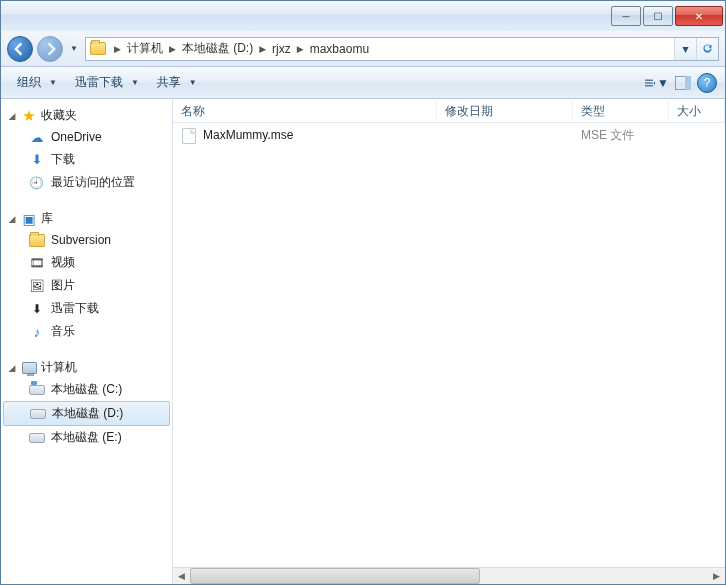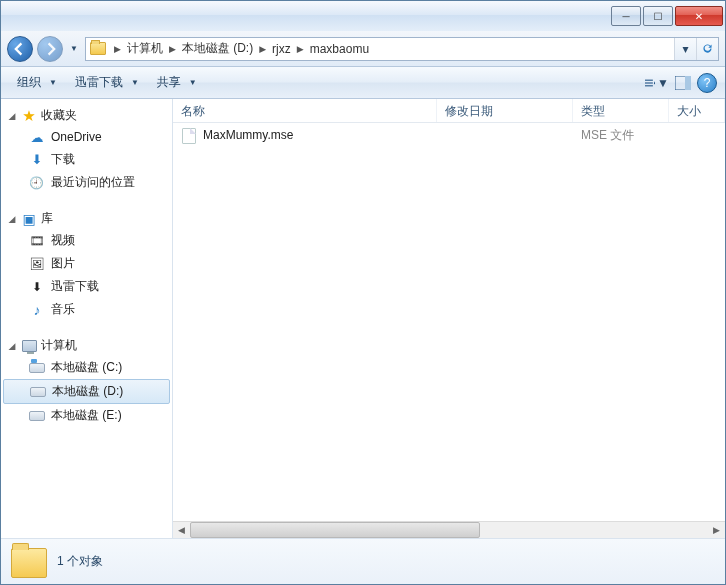--- a/index.html
+++ b/index.html
@@ -197,20 +197,26 @@
           </div>
       </div>
 
       <div class="side-group">
         <div class="side-header">
           <span class="expander">◢</span>
           <span class="side-icon lib-ico">▣</span>
           <span>库</span>
         </div>
         <div class="side-item">
+            <span class="side-icon">
+              <span class="folder-ico"></span>
+            </span>
+            <span>Subversion</span>
+          </div>
+        <div class="side-item">
             <span class="side-icon">🎞</span>
             <span>视频</span>
           </div>
         <div class="side-item">
             <span class="side-icon">🖼</span>
             <span>图片</span>
           </div>
         <div class="side-item">
             <span class="side-icon">⬇</span>
             <span>迅雷下载</span>
@@ -272,20 +278,14 @@
       <div class="scroll-h">
         <div class="arrow">◀</div>
         <div class="track">
             <div class="thumb"></div>
           </div>
         <div class="arrow">▶</div>
       </div>
     </div>
   </div>
 
-  <div class="statusbar">
-    <div class="status-icon">
-        <div class="folder-big"></div>
-      </div>
-    <span>1 个对象</span>
-  </div>
 
 </div>
 
 </body></html>

